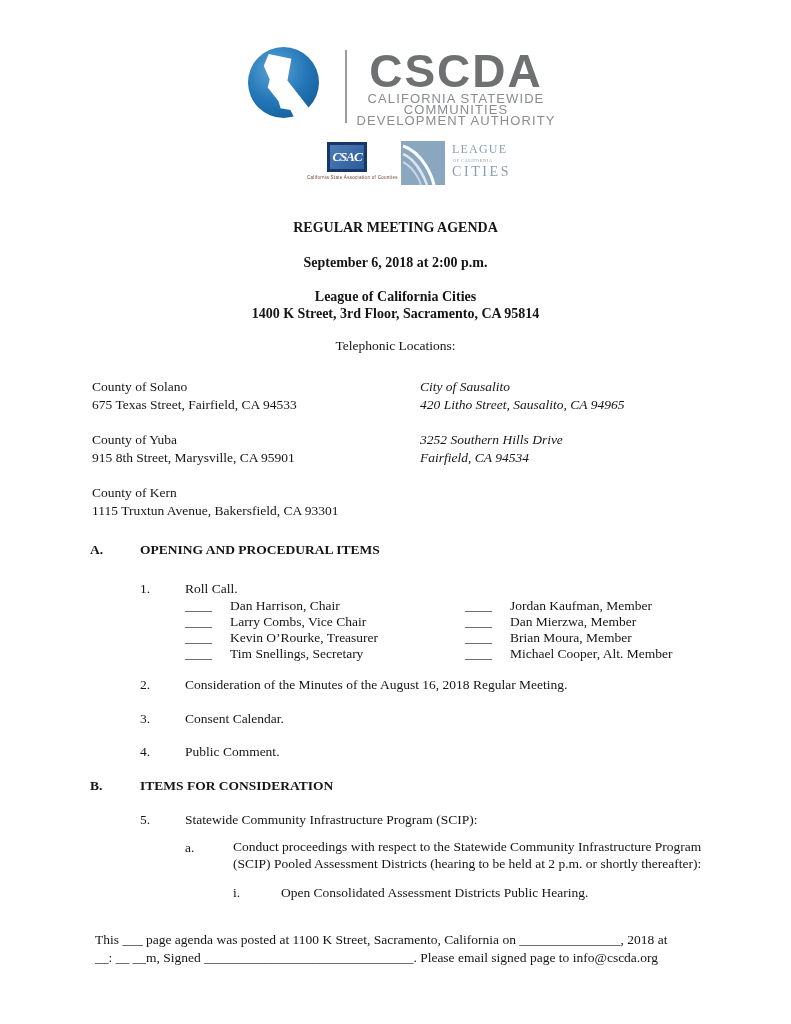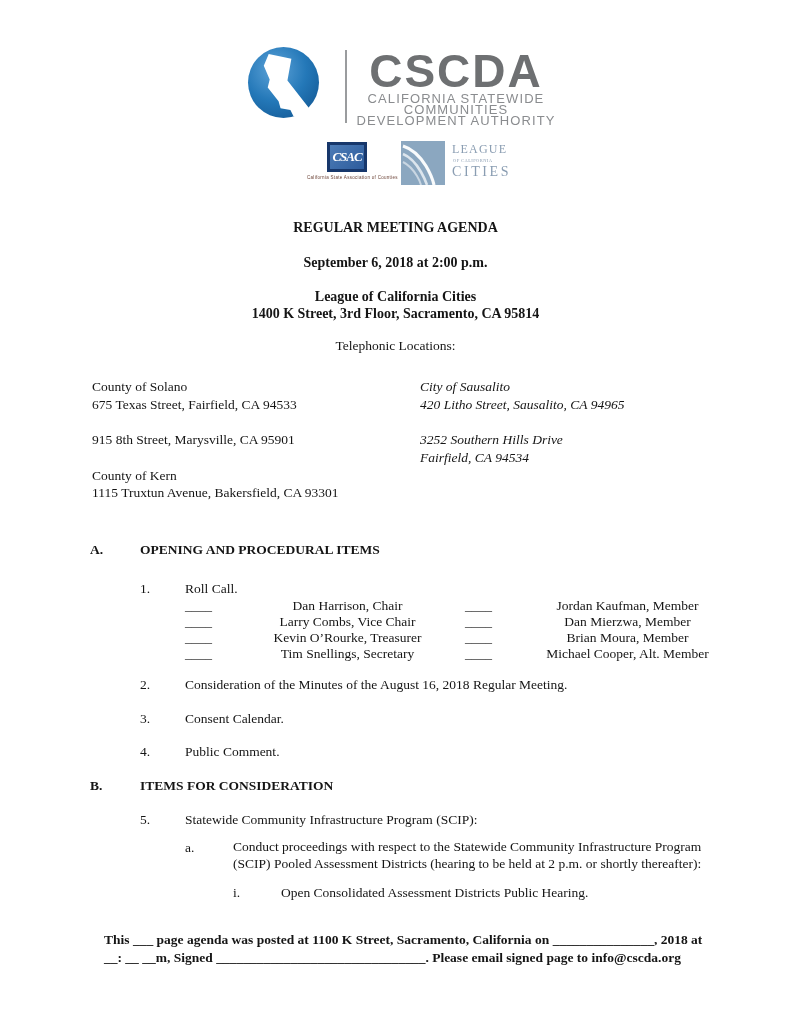--- a/index.html
+++ b/index.html
@@ -60,31 +60,31 @@
   .c-letter { margin-left:90px;  width:50px; flex:none; }
   .c-num    { margin-left:140px; width:45px; flex:none; }
   .c-sub    { margin-left:185px; width:48px; flex:none; }
   .c-rom    { margin-left:233px; width:48px; flex:none; }
   .wrap-a   { width:470px; line-height:16.5px; }
   .mb-secA  { margin-bottom:22px; }
   .mb-item1 { margin-bottom:1px; }
   .rollcall { margin-bottom:14px; }
   .rc-row { display:flex; line-height:16px; margin-left:185px; }
   .rc-blank { width:45px; flex:none; }
-  .rc-name  { width:235px; flex:none;text-align:center; }
+  .rc-name  { width:235px; flex:none; }
   .mb-item2 { margin-bottom:17px; }
   .mb-item3 { margin-bottom:16px; }
   .mb-item4 { margin-bottom:17px; }
   .mb-secB  { margin-bottom:17px; }
   .mb-item5 { margin-bottom:11px; }
   .mb-subA  { margin-bottom:12px; }
 
   
-  .footer { position:absolute; left:104px; top:931px; width:660px;
-    font-size:13.5px; line-height:17.5px; white-space:nowrap;font-weight:bold; }
+  .footer { position:absolute; left:95px; top:931px; width:660px;
+    font-size:13.5px; line-height:17.5px; white-space:nowrap; }
 </style>
 </head>
 <body>
 
 <div class="page">
 
   <div class="cscda-circle">
     <svg width="71" height="71" viewBox="0 0 72 72">
       <path d="M 21 7 L 44 12 L 40 34 L 62 62 L 61 70 L 46 70 L 43 64 L 33 62 L 31 55 L 20 41 L 22 33 L 16 19 Z" fill="#ffffff"></path>
     </svg>
@@ -123,20 +123,21 @@
     <div class="t-addr">1400 K Street, 3rd Floor, Sacramento, CA 95814</div>
     <div class="t-tel">Telephonic Locations:</div>
   </div>
 
   <div class="loc-col loc-left">
     <div class="loc-group">
       <div>County of Solano</div>
       <div>675 Texas Street, Fairfield, CA 94533</div>
     </div>
     <div class="loc-group">
+      <div>County of Yuba</div>
       <div>915 8th Street, Marysville, CA 95901</div>
     </div>
     <div class="loc-group">
       <div>County of Kern</div>
       <div>1115 Truxtun Avenue, Bakersfield, CA 93301</div>
     </div>
   </div>
   <div class="loc-col loc-right">
     <div class="loc-group">
       <div>City of Sausalito</div>

